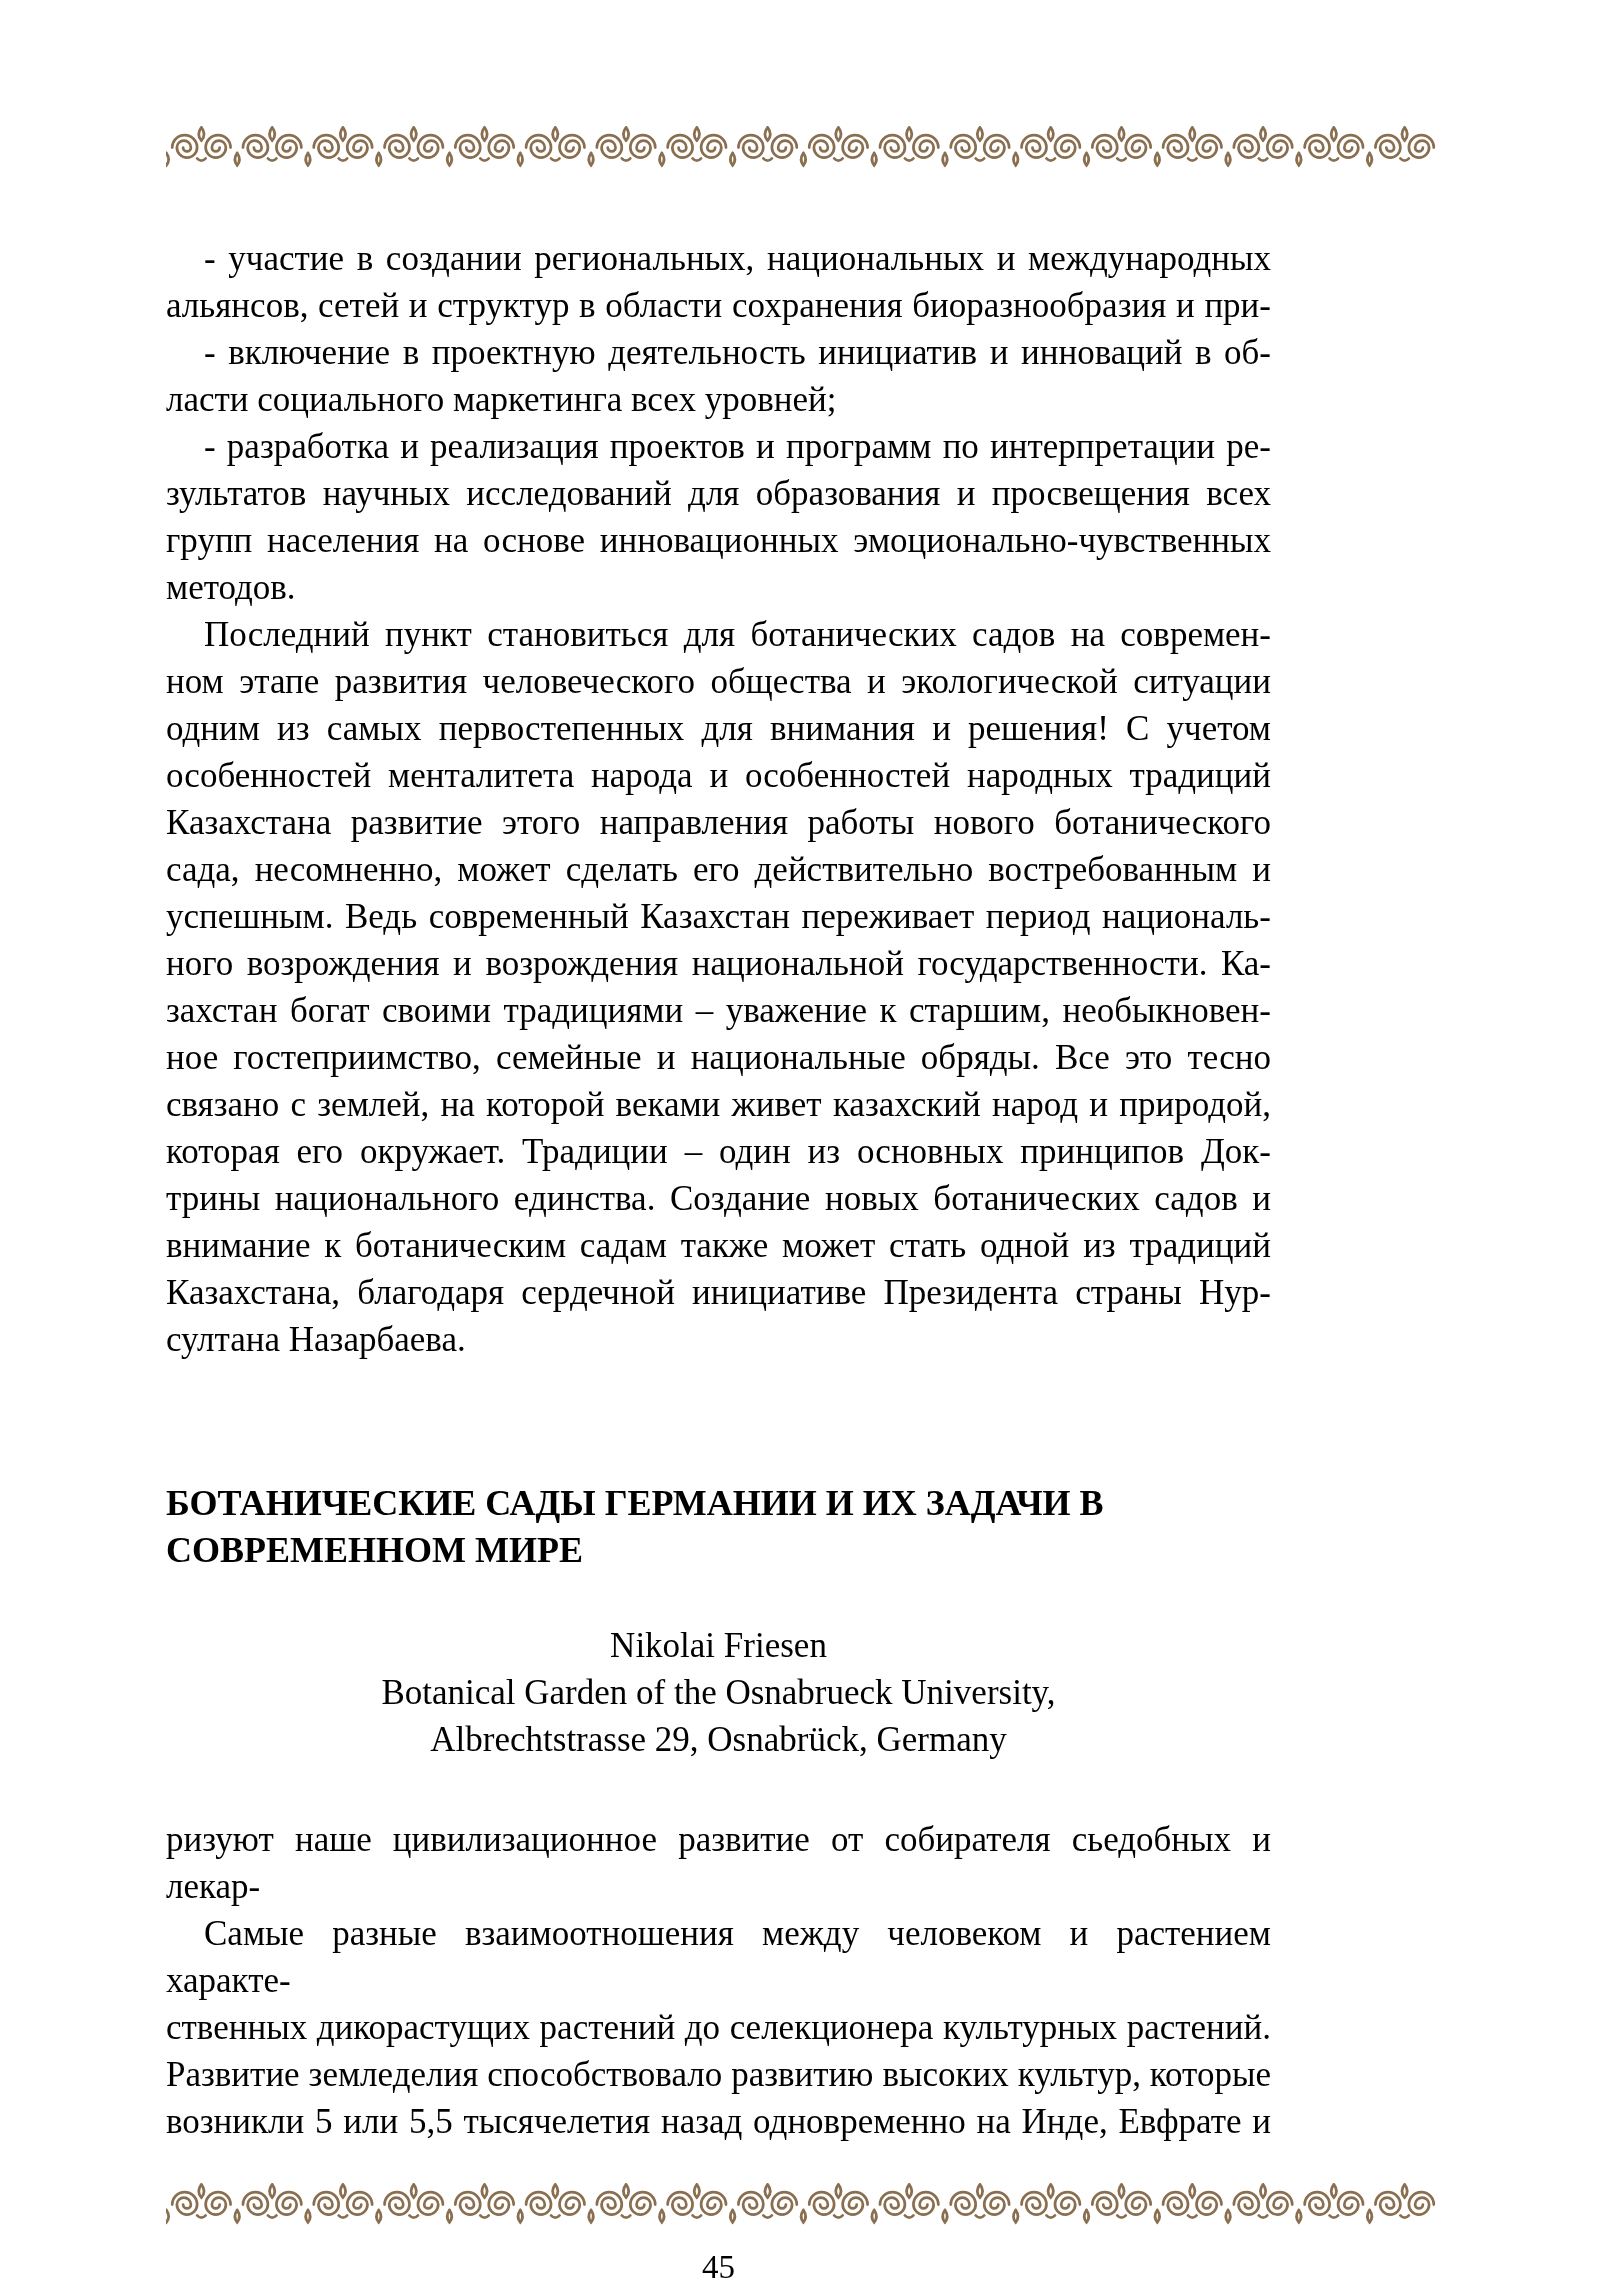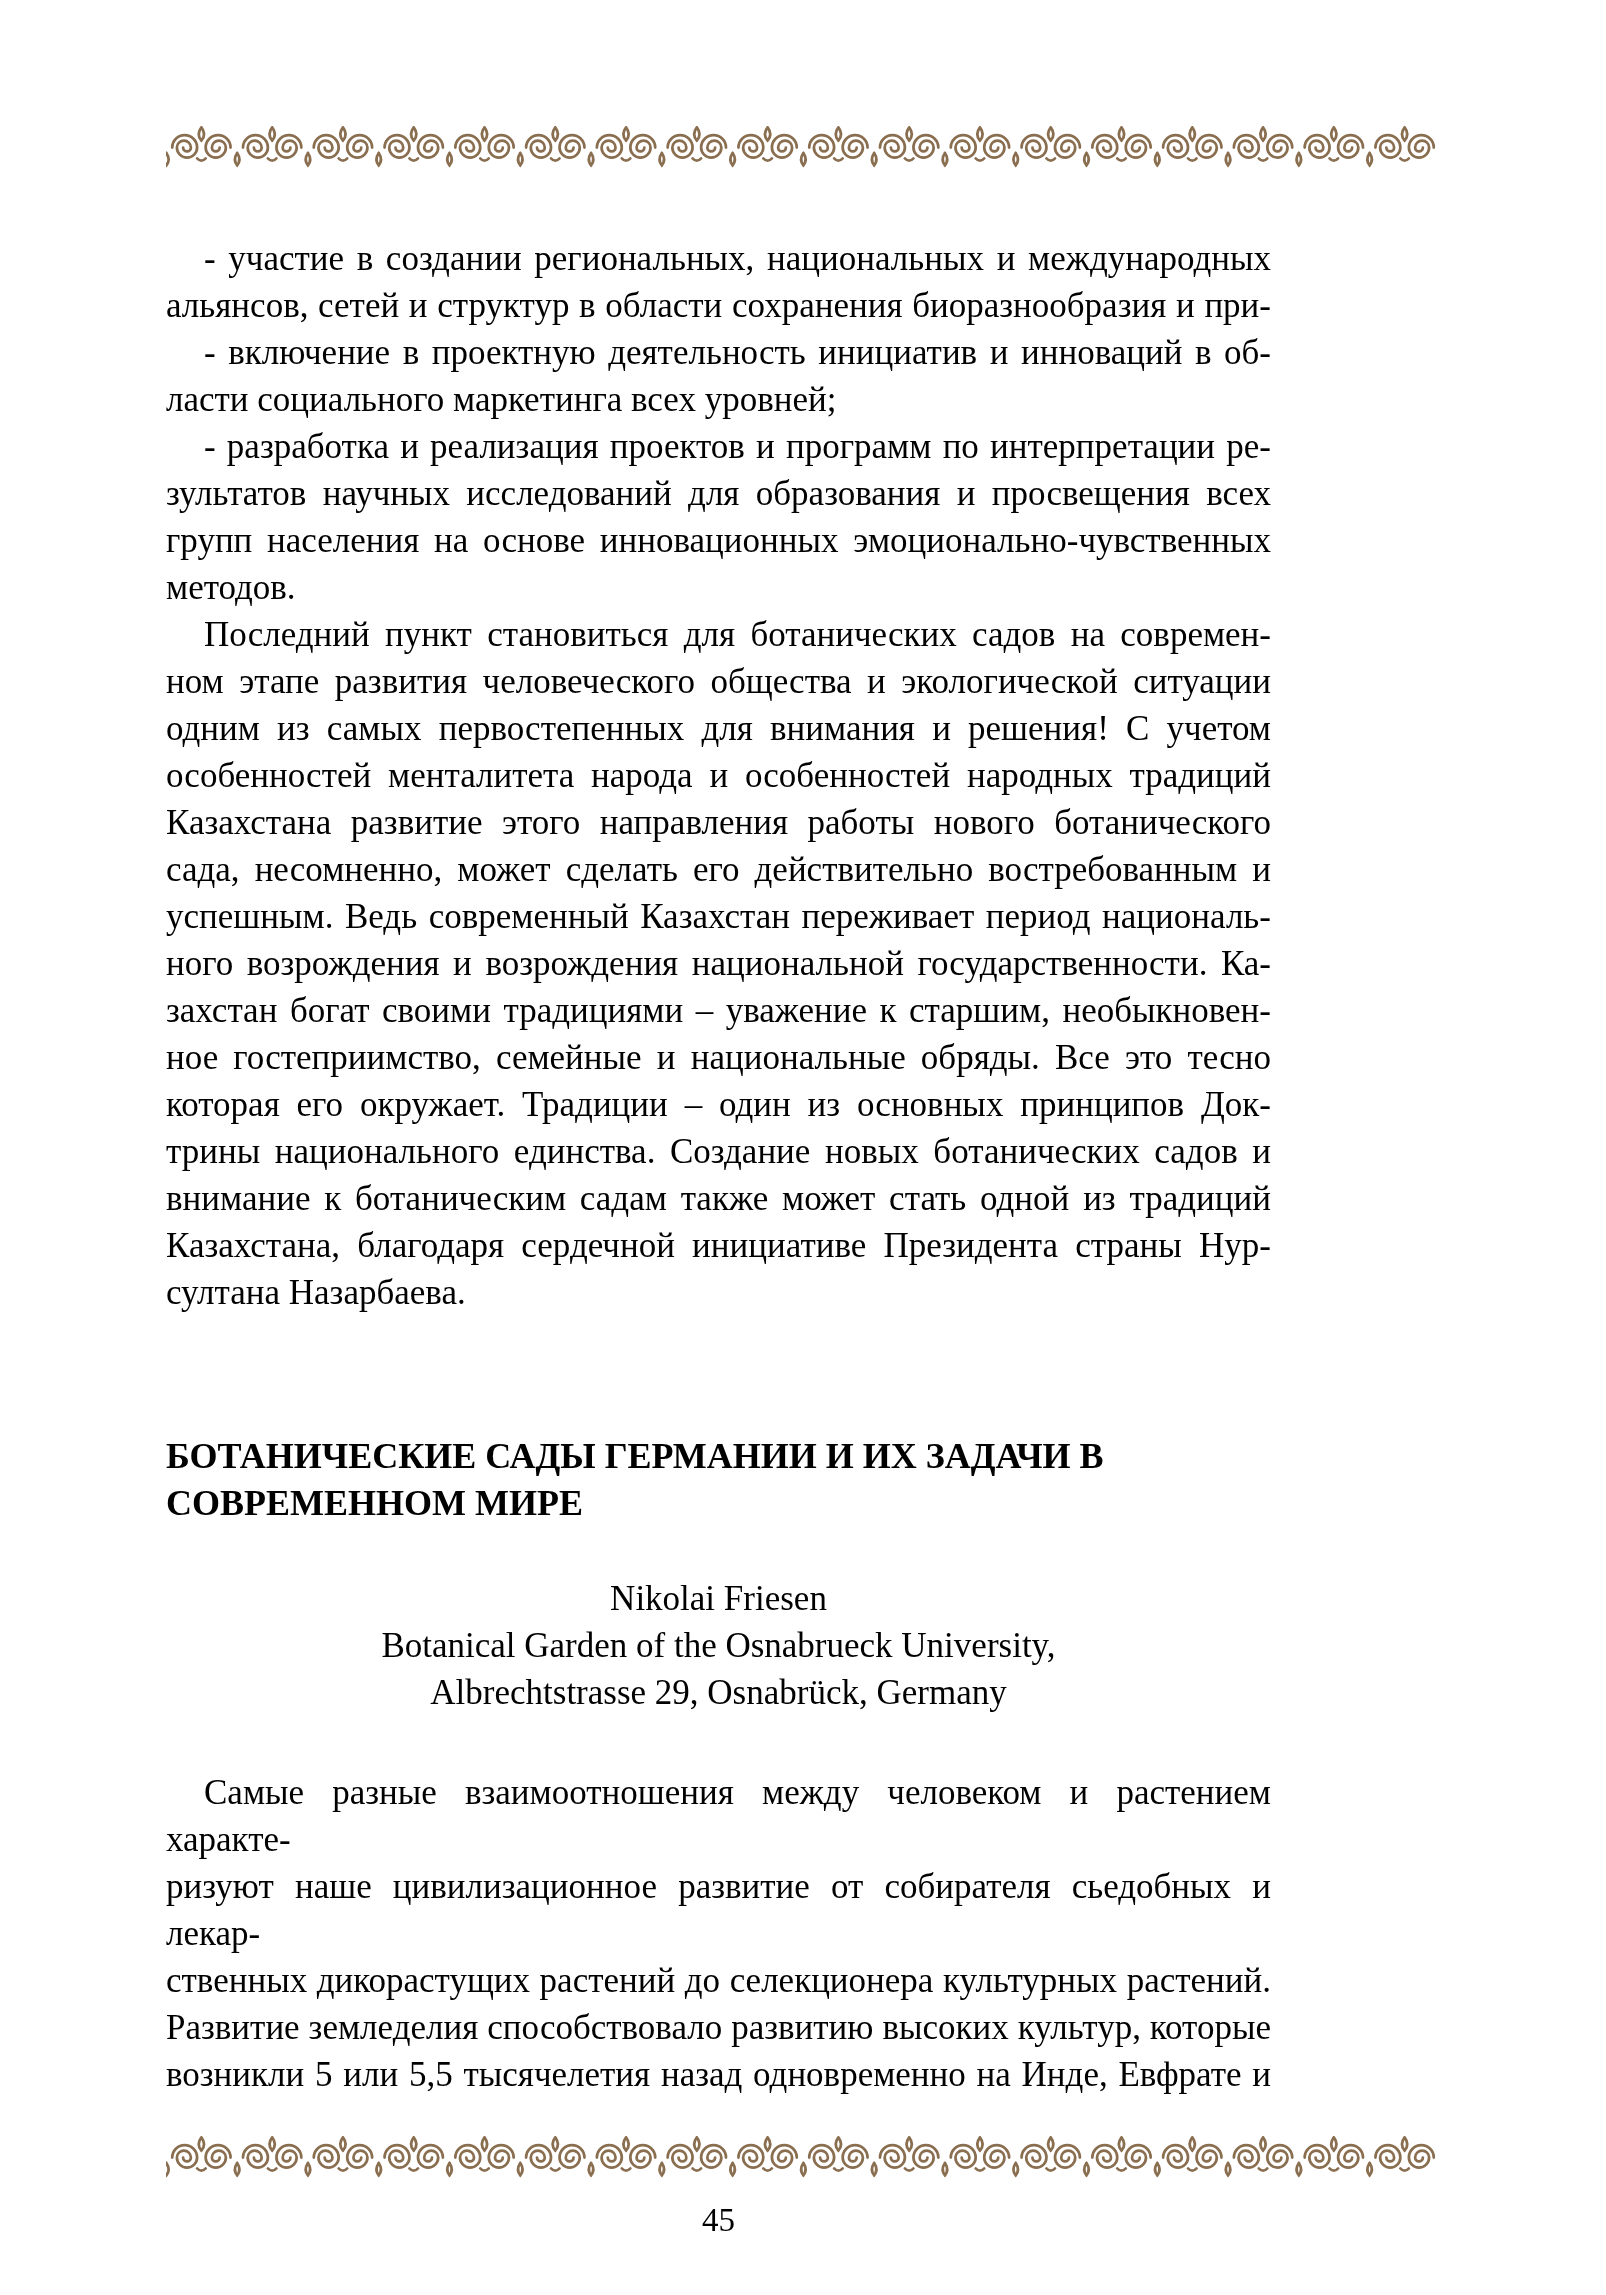--- a/index.html
+++ b/index.html
@@ -217,20 +217,21 @@
         <div class="line first">Последний пункт становиться для ботанических садов на современ-</div>
         <div class="line">ном этапе развития человеческого общества и экологической ситуации</div>
         <div class="line">одним из самых первостепенных для внимания и решения! С учетом</div>
         <div class="line">особенностей менталитета народа и особенностей народных традиций</div>
         <div class="line">Казахстана развитие этого направления работы нового ботанического</div>
         <div class="line">сада, несомненно, может сделать  его действительно востребованным и</div>
         <div class="line">успешным. Ведь современный Казахстан переживает период националь-</div>
         <div class="line">ного возрождения и возрождения национальной государственности. Ка-</div>
         <div class="line">захстан богат своими традициями – уважение к старшим, необыкновен-</div>
         <div class="line">ное гостеприимство, семейные и национальные обряды. Все это тесно</div>
+        <div class="line">связано с землей, на которой веками живет казахский народ и природой,</div>
         <div class="line">которая его окружает. Традиции – один из основных принципов Док-</div>
         <div class="line">трины национального единства. Создание новых ботанических садов и</div>
         <div class="line">внимание к ботаническим садам также может стать  одной из традиций</div>
         <div class="line">Казахстана, благодаря сердечной инициативе Президента страны Нур-</div>
         <div class="line last">султана Назарбаева.</div>
       </div>
     </div>
 
   <div class="article-title">
     <div class="title-line">БОТАНИЧЕСКИЕ САДЫ ГЕРМАНИИ И ИХ ЗАДАЧИ В</div>
@@ -238,22 +239,22 @@
   </div>
 
   <div class="authors-block">
     <div class="author-line">Nikolai Friesen</div>
     <div class="author-line">Botanical Garden of the Osnabrueck University,</div>
     <div class="author-line">Albrechtstrasse 29, Osnabrück, Germany</div>
   </div>
 
   <div class="article-body">
       <div class="para justify-last">
+        <div class="line">ризуют наше цивилизационное развитие от собирателя сьедобных и лекар-</div>
         <div class="line first">Самые разные взаимоотношения между человеком и растением характе-</div>
-        <div class="line">ризуют наше цивилизационное развитие от собирателя сьедобных и лекар-</div>
         <div class="line">ственных дикорастущих растений до селекционера культурных растений.</div>
         <div class="line">Развитие земледелия способствовало развитию высоких культур, которые</div>
         <div class="line last">возникли 5 или 5,5 тысячелетия назад одновременно на Инде, Евфрате и</div>
       </div>
     </div>
 
   <div class="bottom-ornament-wrap">
     <svg class="ornament" xmlns="http://www.w3.org/2000/svg" viewBox="0 0 1638 62" preserveAspectRatio="none">
         <g transform="translate(0,0)" fill="none" stroke="#8a6e50" stroke-width="3.5" stroke-linecap="round">
           <path d="M 8,33 A 16,16 0 1 1 40,33 A 13,13 0 1 1 14,33 A 9,9 0 1 1 32,33 A 5,5 0 1 1 22,33"></path>

